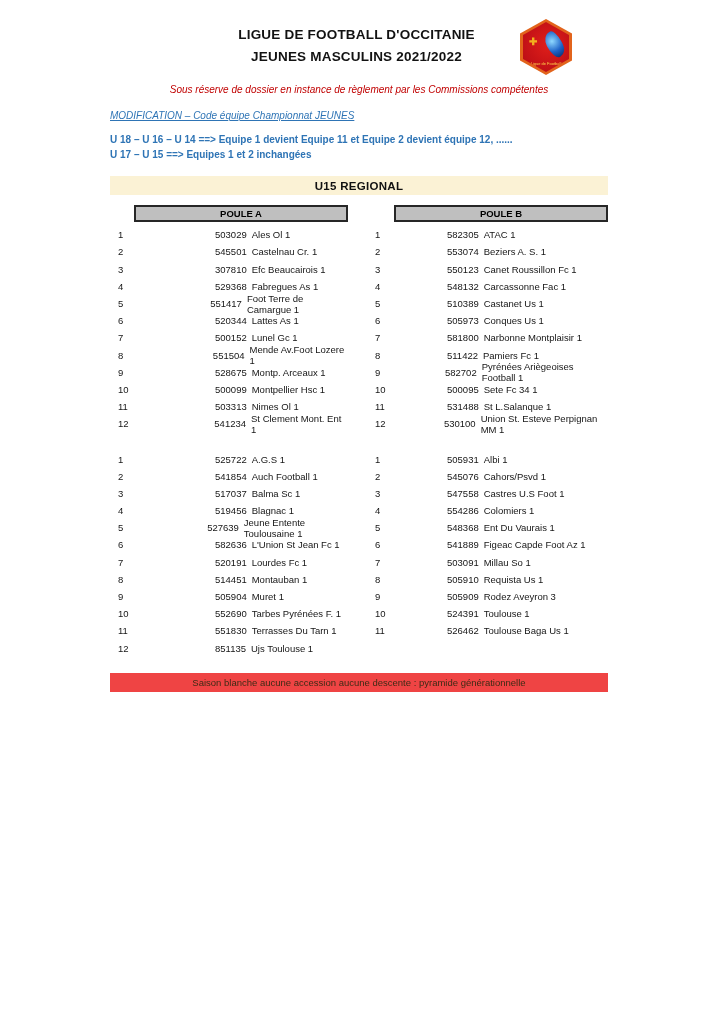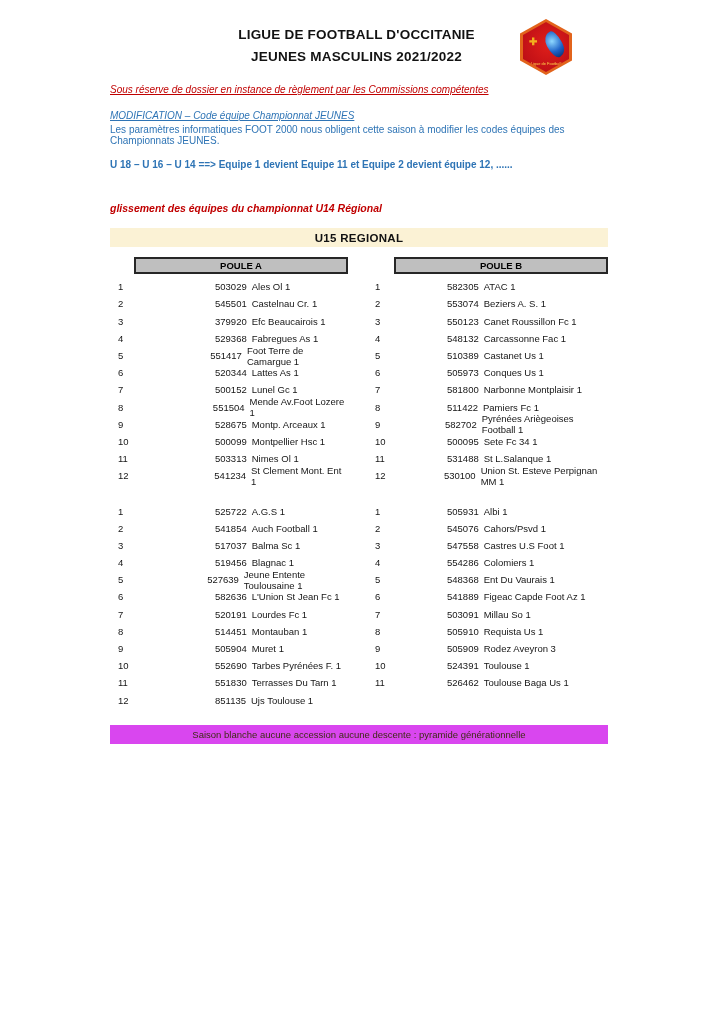--- a/index.html
+++ b/index.html
@@ -23,21 +23,21 @@
   .logo-blob{
     position:absolute;right:7px;top:9px;width:15px;height:27px;
     border-radius:62% 38% 55% 45% / 45% 55% 40% 60%;
     background:radial-gradient(circle at 45% 35%, #8ed8ff 0%, #1e63c8 55%, #0a2a66 100%);
     transform:rotate(-28deg);
   }
   .logo-cross{position:absolute;left:6px;top:15px;color:#f2b01e;font-size:10px;font-weight:bold;line-height:1;}
   .logo-caption{position:absolute;bottom:6px;left:0;right:0;text-align:center;font-size:4px;color:#ffd24a;}
   
   .content{margin:0 105px 0 110px;}
-  .subtitle{margin-top:17px;font-size:10px;font-style:italic;color:#C00000;text-decoration:underline;}
+  .subtitle{margin-top:17px;text-align:center;font-size:10px;font-style:italic;color:#C00000;}
   .mod-heading{margin-top:15px;font-size:10px;font-weight:normal;font-style:italic;text-decoration:underline;color:#2E74B5;}
   .mod-body{margin-top:3px;font-size:10px;color:#2E74B5;}
   .rules{margin-top:11px;font-size:10px;font-weight:bold;color:#2E74B5;line-height:1.5;}
   .glissement{margin-top:30px;font-size:10.5px;font-weight:bold;font-style:italic;color:#C00000;}
   .section-bar{
     margin-top:14px;background:#FBF2D5;height:19px;
     display:flex;align-items:center;justify-content:center;
     font-size:11.5px;font-weight:bold;color:#111;letter-spacing:.3px;
   }
   
@@ -48,21 +48,21 @@
     display:flex;align-items:center;justify-content:center;
     font-size:9.5px;font-weight:bold;color:#000;margin-left:24px;
   }
   .pool-rows{margin-top:4px;}
   .team-row{display:flex;align-items:center;height:17.2px;font-size:9.5px;color:#151515;}
   .team-row .rank{box-sizing:border-box;width:61px;padding-left:8px;}
   .pool.narrow-indent .team-row .rank{width:33px;padding-left:5px;}
   .team-row .code{margin-right:5px;margin-left:44px;}
   
   .footer-bar{
-    margin-top:16px;background:#d946ef;height:19px;
+    margin-top:16px;background:#ef4444;height:19px;
     display:flex;align-items:center;justify-content:center;
     font-size:9.5px;color:#3E2B15;
   }
 </style>
 </head>
 <body>
 
 <div class="page">
 
   <div class="title-block">
@@ -76,27 +76,26 @@
       <span class="logo-blob"></span>
       <span class="logo-caption">Ligue de Football</span>
     </div>
   </div>
 
   <div class="content">
 
     <div class="subtitle">Sous réserve de dossier en instance de règlement par les Commissions compétentes</div>
 
     <div class="mod-heading">MODIFICATION – Code équipe Championnat JEUNES</div>
-    <div class="mod-body">Les paramètres informatiques FOOT 2000 nous obligent cette saison à modifier les codes équipes des Championnats JEUNES.</div>
 
     <div class="rules">
       <div>U 18 – U 16 – U 14 ==&gt; Equipe 1 devient Equipe 11 et Equipe 2 devient équipe 12, ......</div>
-    </div>
-
-    <div class="glissement">glissement des équipes du championnat U14 Régional</div>
+      <div>U 17 – U 15 ==&gt; Equipes 1 et 2 inchangées</div>
+    </div>
+
 
     <div class="section-bar">
       <span>U15 REGIONAL</span>
     </div>
 
     <div class="pools">
       <div class="pool">
         <div class="pool-header">POULE A</div>
         <div class="pool-rows">
             <div class="team-row">
@@ -104,21 +103,21 @@
               <span class="code">503029</span>
               <span class="tname">Ales Ol 1</span>
             </div>
             <div class="team-row">
               <span class="rank">2</span>
               <span class="code">545501</span>
               <span class="tname">Castelnau Cr. 1</span>
             </div>
             <div class="team-row">
               <span class="rank">3</span>
-              <span class="code">379920</span>
+              <span class="code">307810</span>
               <span class="tname">Efc Beaucairois 1</span>
             </div>
             <div class="team-row">
               <span class="rank">4</span>
               <span class="code">529368</span>
               <span class="tname">Fabregues As 1</span>
             </div>
             <div class="team-row">
               <span class="rank">5</span>
               <span class="code">551417</span>

